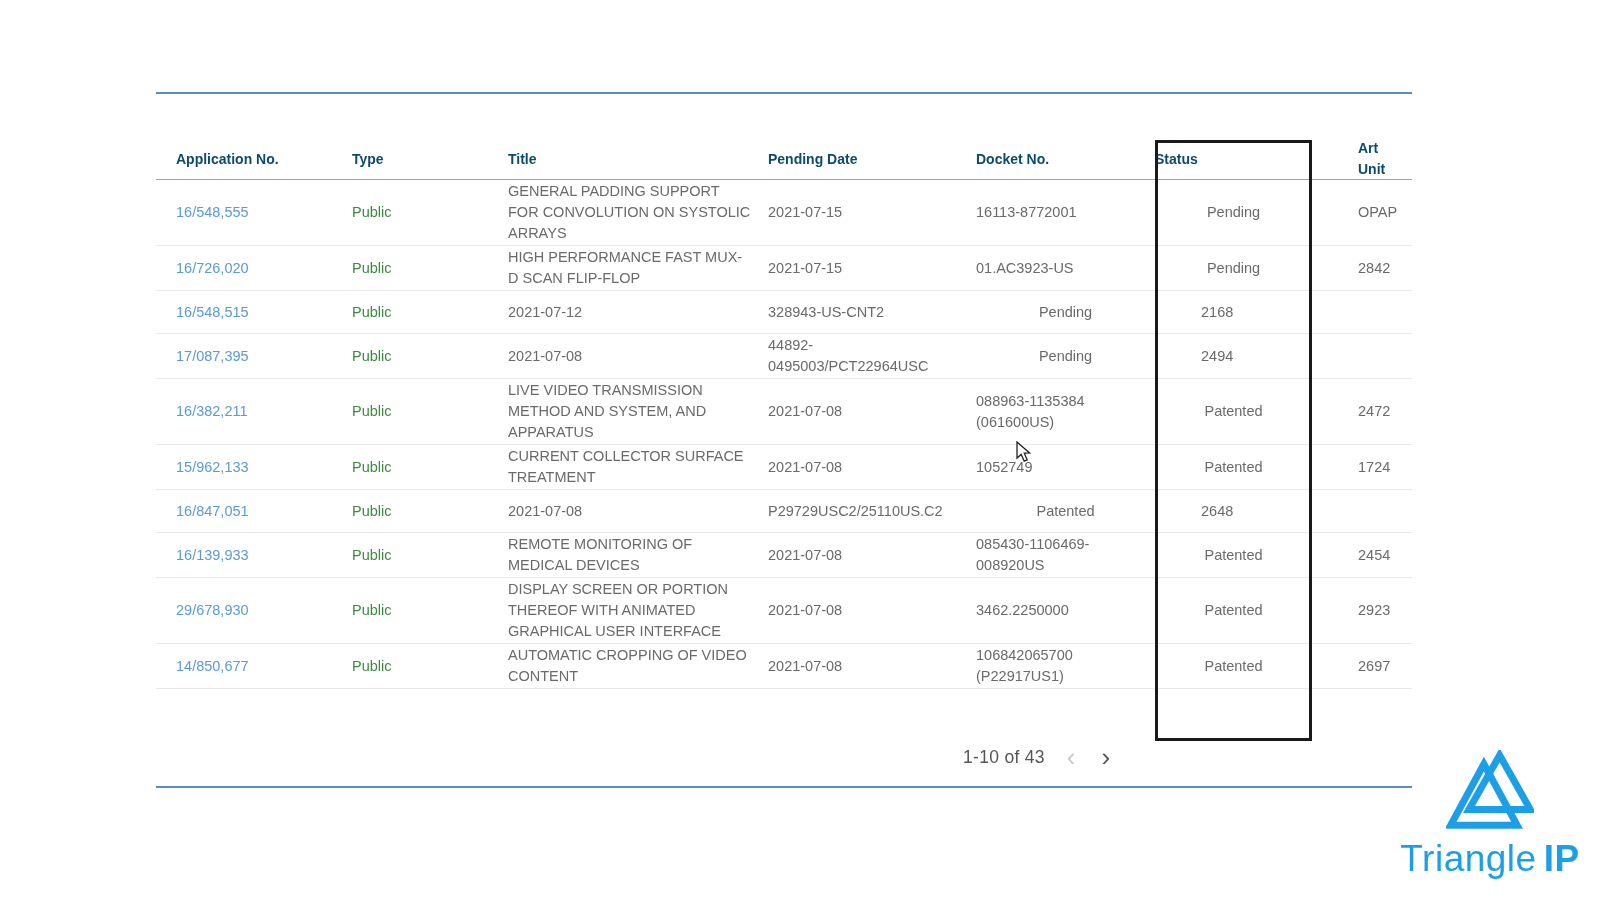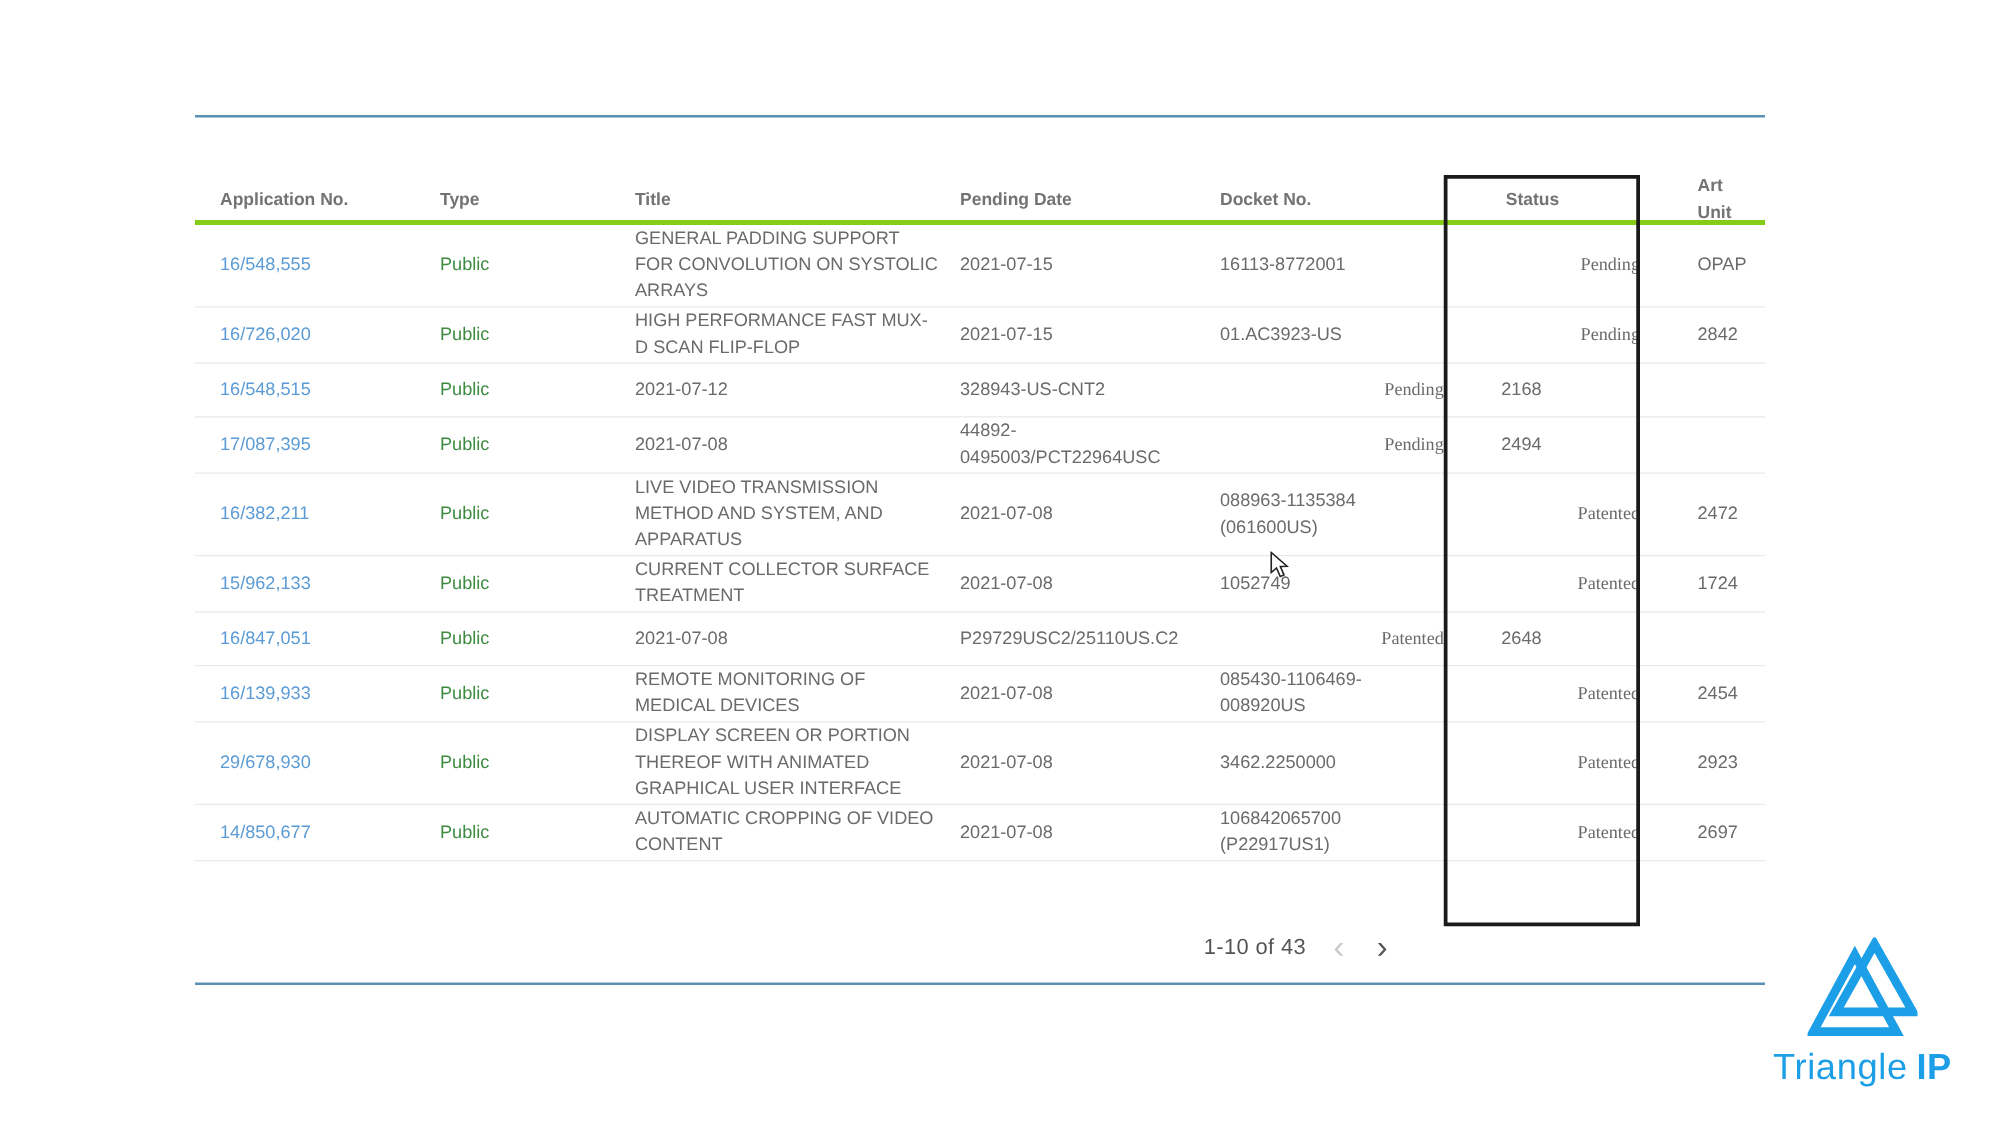--- a/index.html
+++ b/index.html
@@ -25,36 +25,36 @@
     font-size: 14.5px;
   }
   .grid-cols {
     display: grid;
     grid-template-columns: 176px 156px 260px 208px 179px 157px 100px;
     padding-left: 20px;
     align-items: center;
   }
   #header-row {
     height: 43px;
-    border-bottom: 4px solid #84cc16;
+    border-bottom: 1px solid #84cc16;
     font-weight: 700;
     font-size: 14px;
-    color: #737373;
+    color: #0c4a6e;
   }
   .row {
     border-bottom: 1px solid #e9e9e9;
     min-height: 43px;
   }
   .cell { line-height: 21px; padding: 1px 6px 1px 0; }
   .c-app    { color: var(--link_blue, #5b9bd5); cursor: pointer; }
   .c-type   { color: var(--public_green, #3c8b40); }
   .c-title  { white-space: pre-line; }
   .c-docket { white-space: pre-line; }
-  .c-status { text-align: right; padding-right: 0; font-family: Liberation Serif, serif; }
-  .h-status { text-align: center; padding-right: 15px; }
+  .c-status { text-align: center; padding-right: 0; }
+  .h-status { padding-right: 15px; }
   .c-art, .h-art { padding-left: 46px; }
 
   #status-highlight {
     position: absolute;
     left: 1155px; top: 140px;
     width: 157px; height: 601px;
     border: 3px solid var(--highlight_black, #1a1a1a);
     pointer-events: none;
   }
 
@@ -75,21 +75,21 @@
   #next-arrow { color: #555555; margin-left: 18px; }
 
   #logo {
     position: absolute;
     left: 1404px; top: 750px;
     width: 172px;
     display: flex; flex-direction: column; align-items: center;
   }
   #logo-text {
     margin-top: 4px;
-    font-size: 29px;
+    font-size: 37px;
     color: var(--logo_blue, #1d9fe8);
     letter-spacing: 0.5px;
     white-space: nowrap;
   }
   #logo-text .light { font-weight: 400; }
   #logo-text .bold  { font-weight: 700; margin-left: 7px; }
 
   #mouse-cursor {
     position: absolute;
     left: 1016px; top: 441px;

